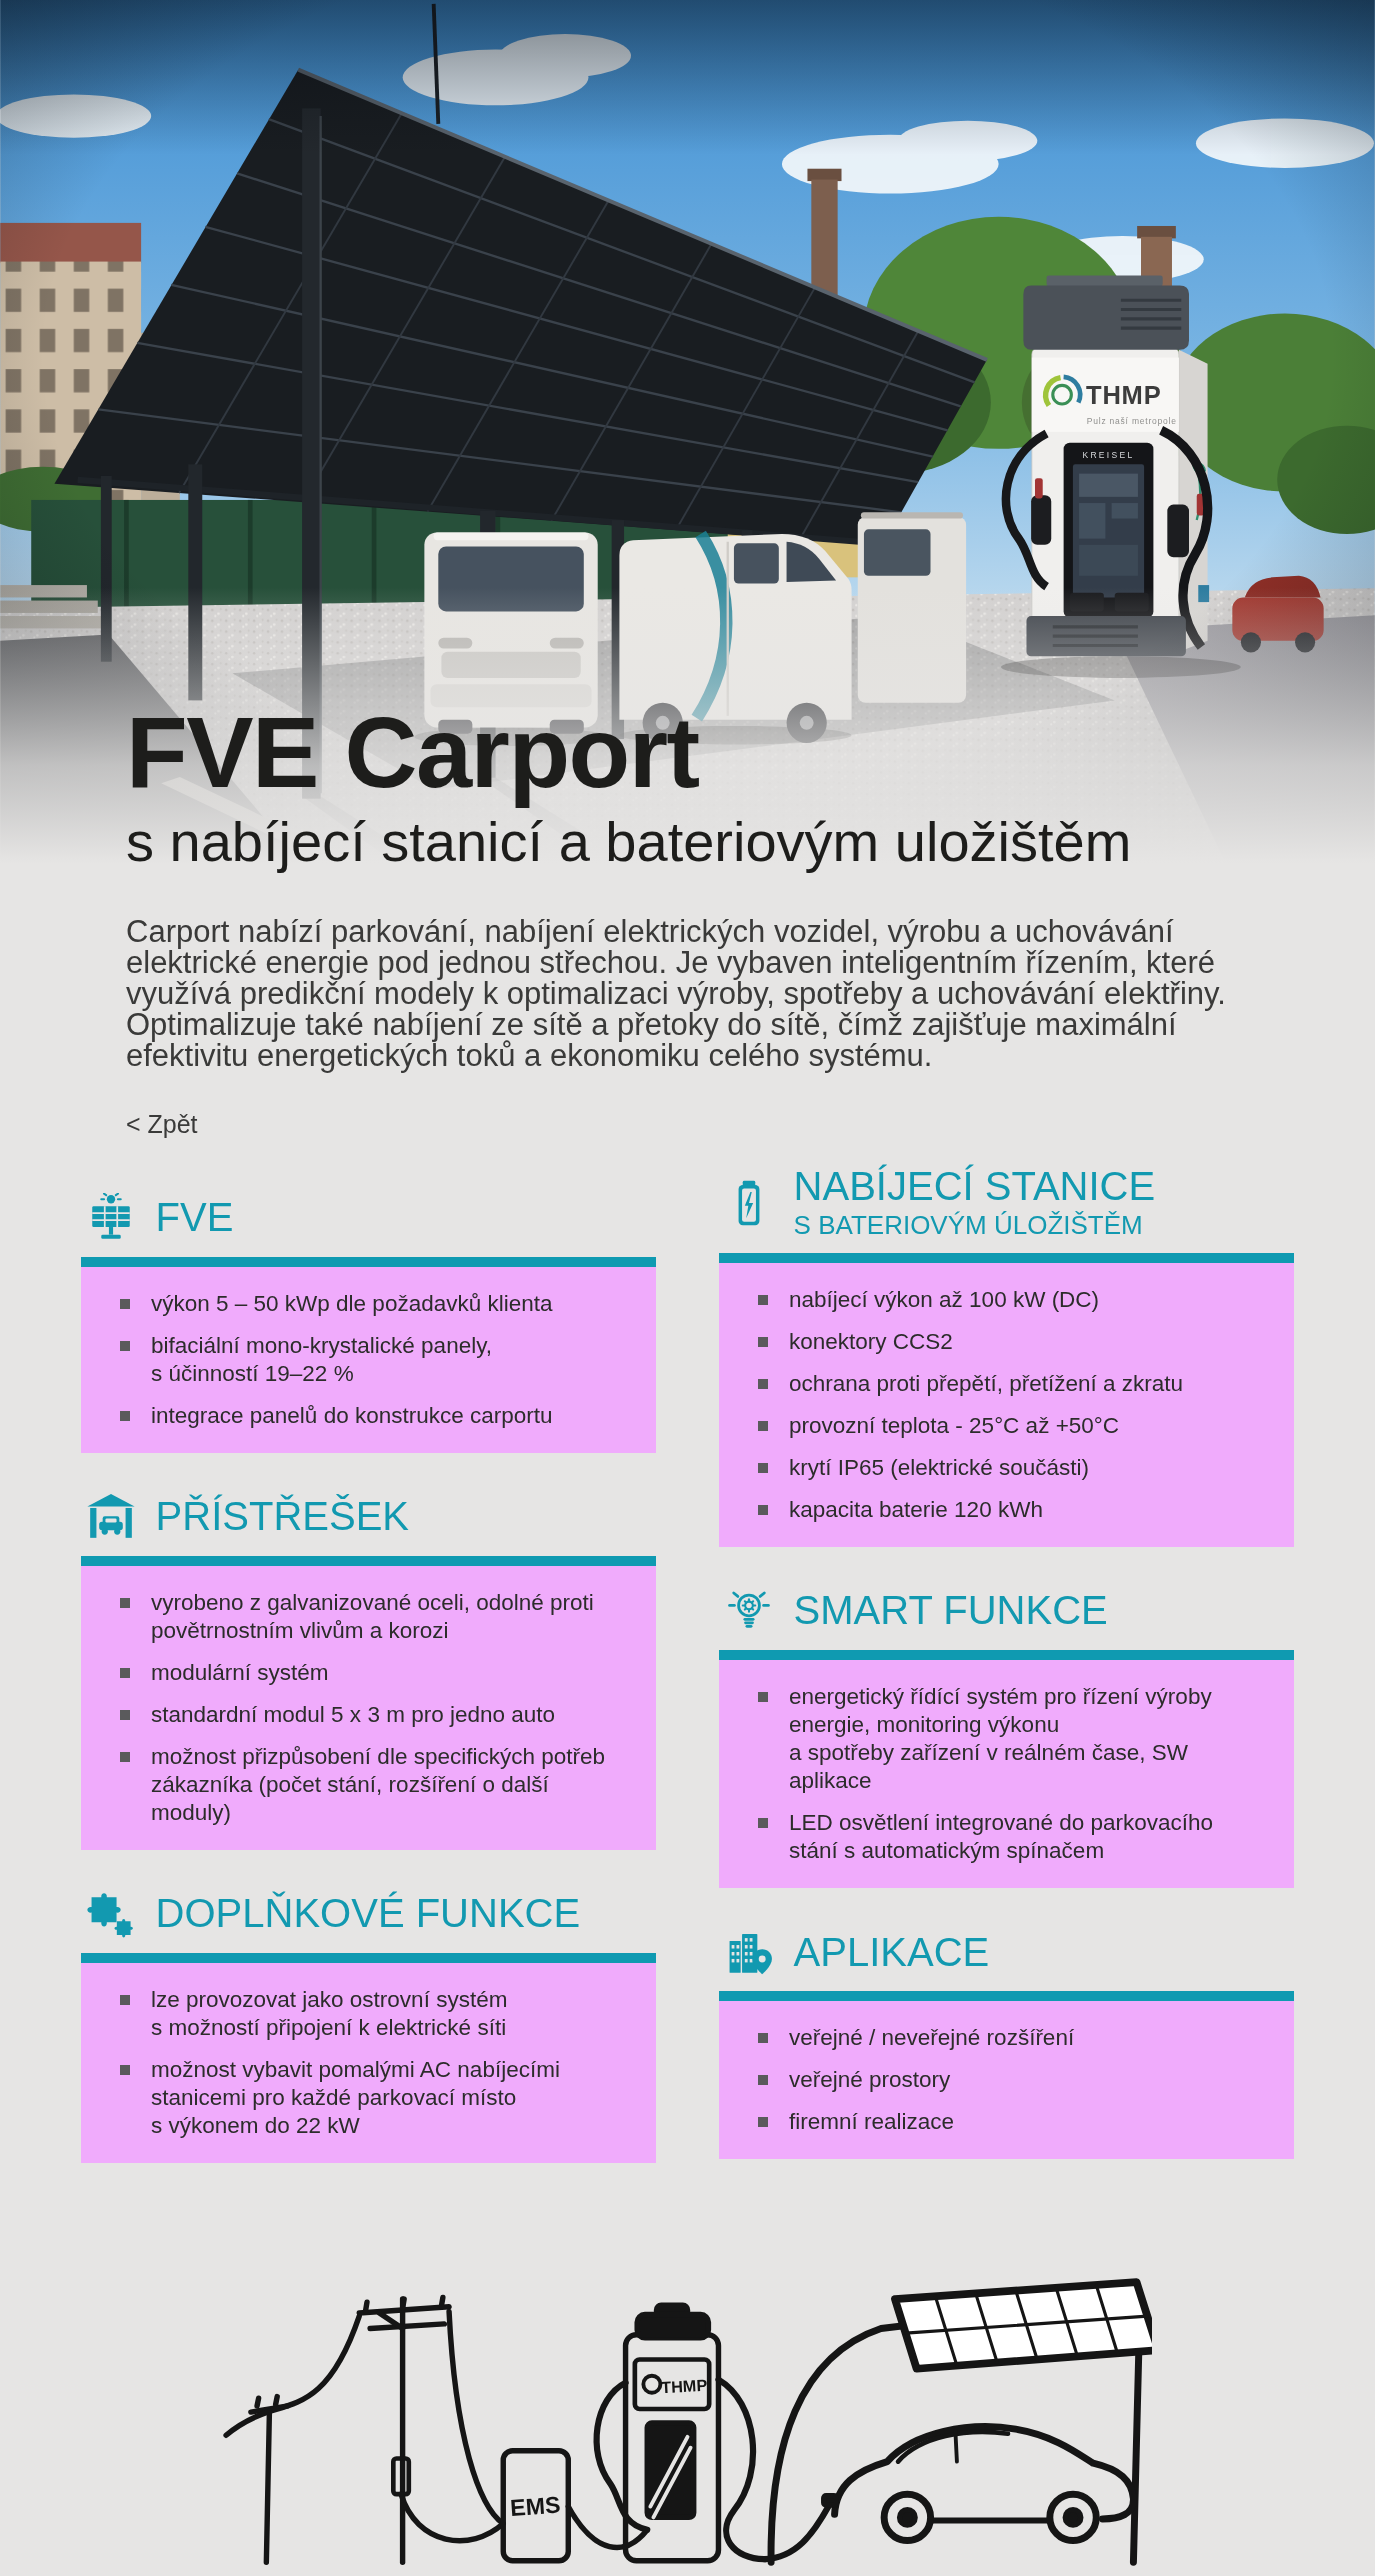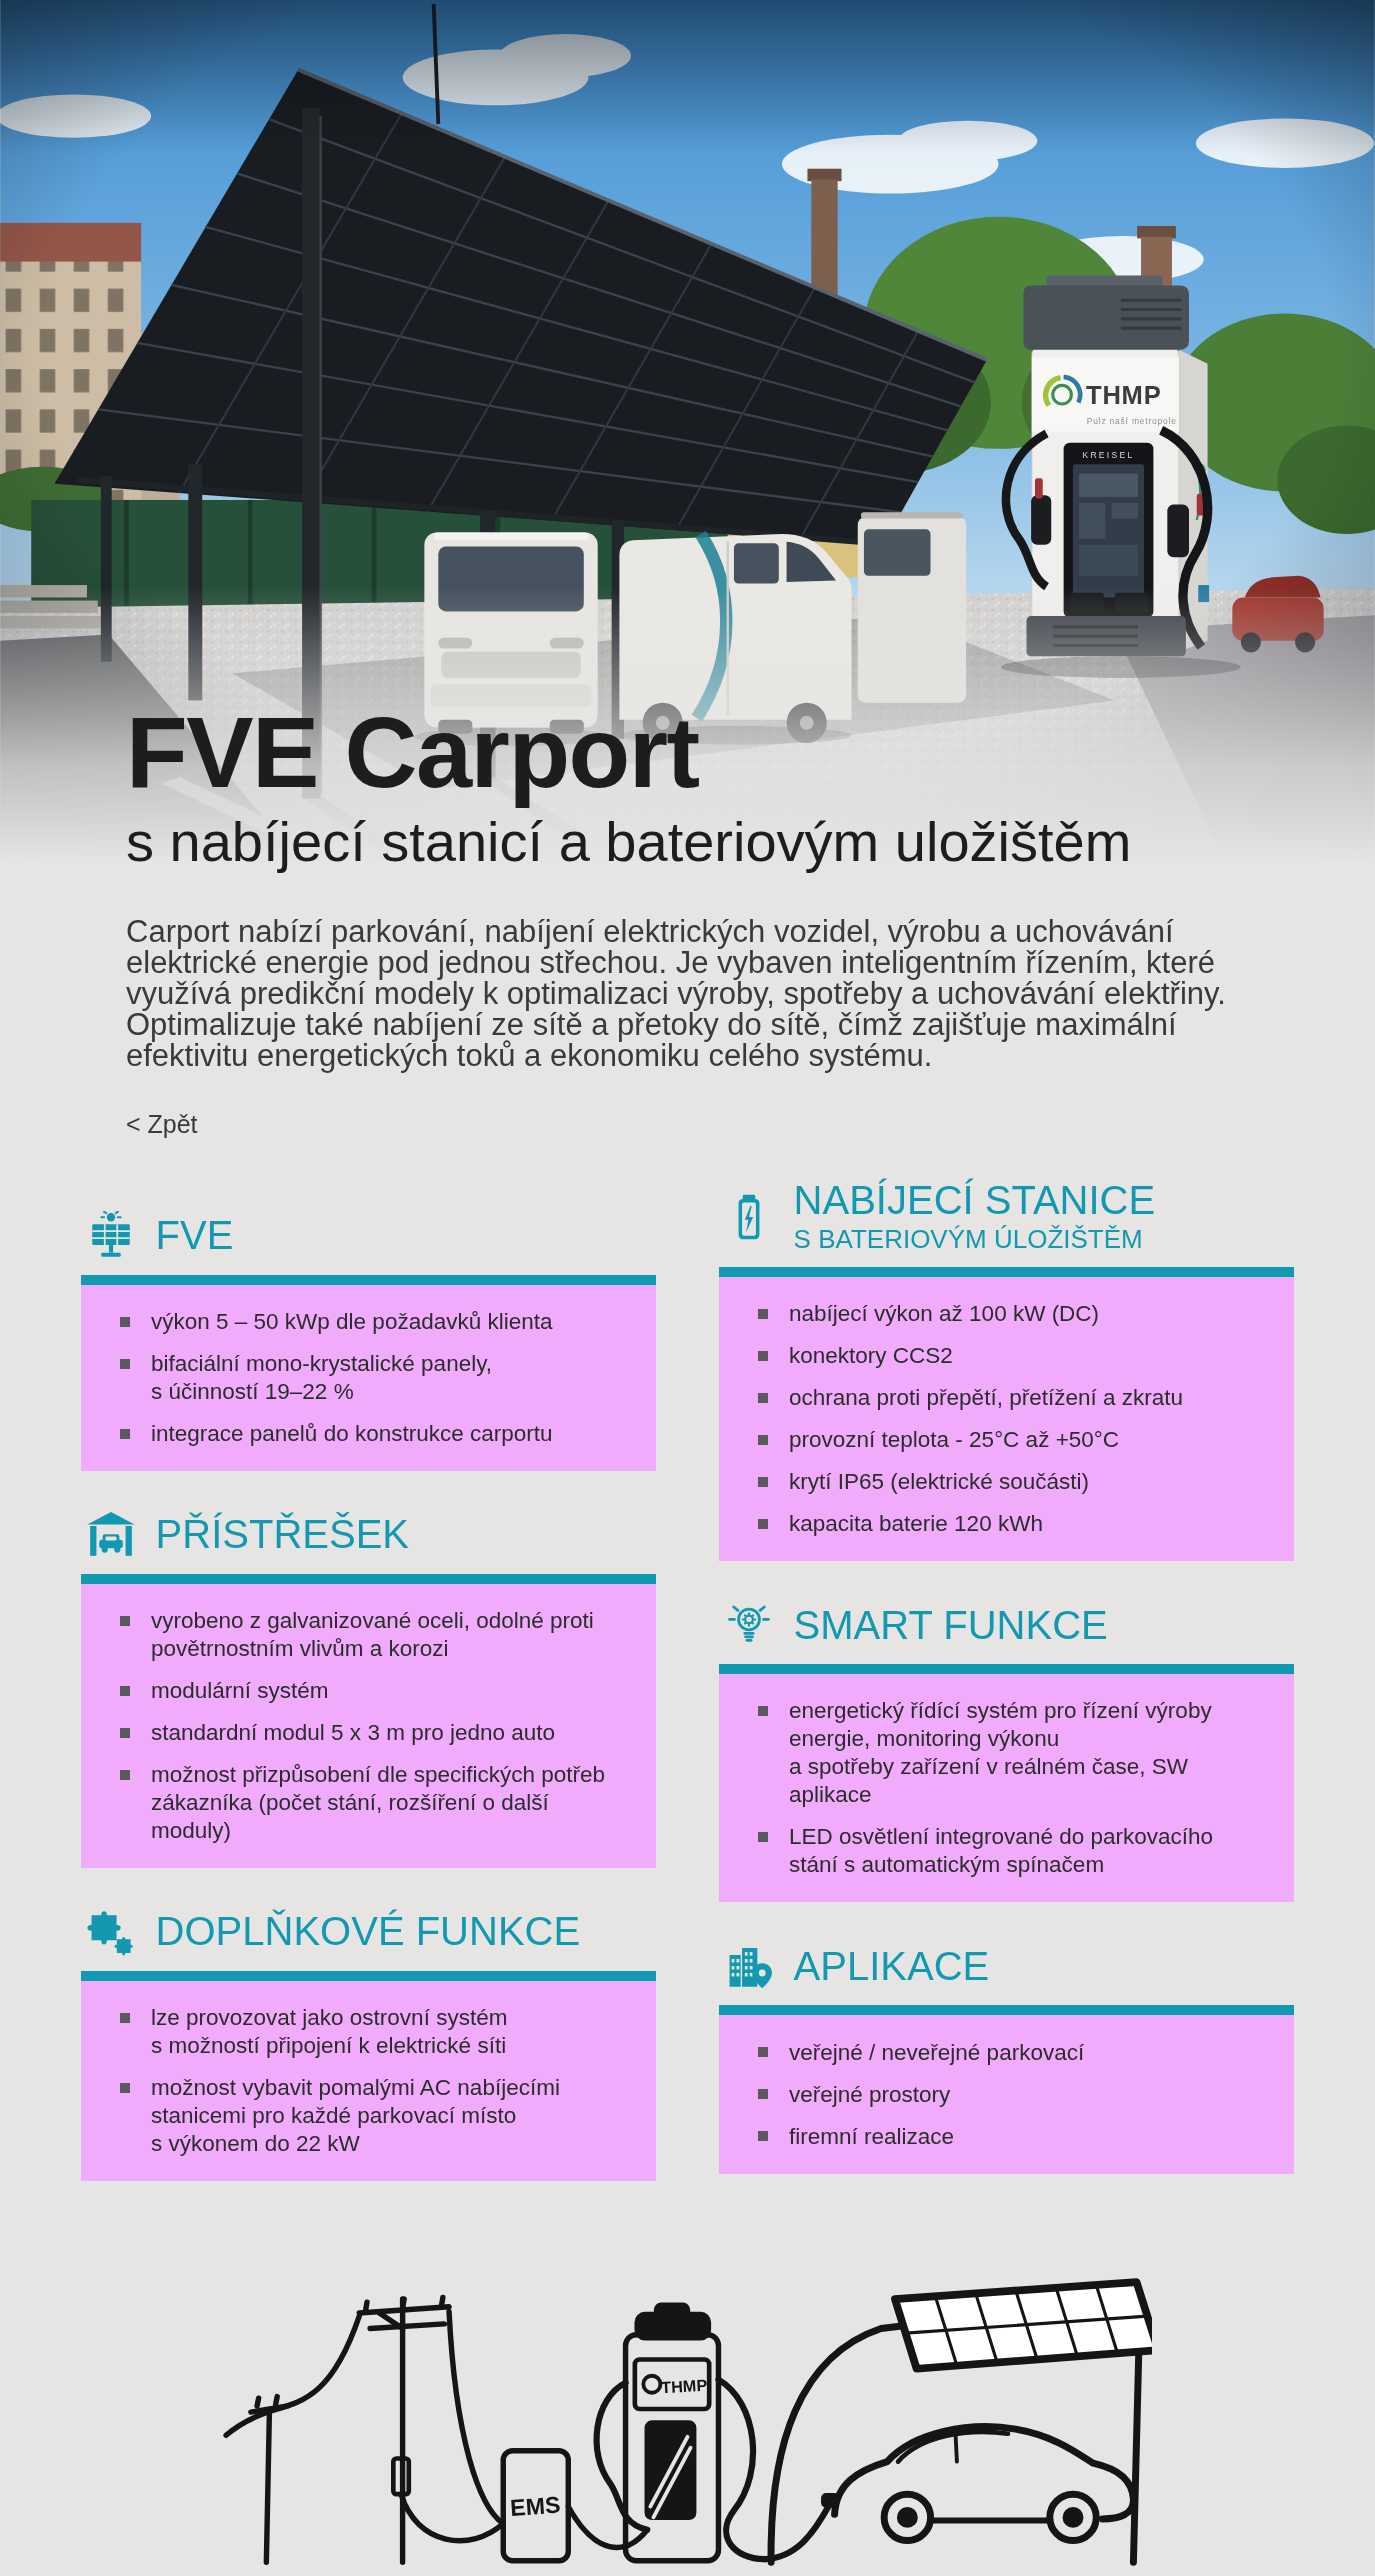--- a/index.html
+++ b/index.html
@@ -17,21 +17,21 @@
   .title-block{position:absolute;left:126px;top:701px}
   h1.page-title{margin:0;font-size:101px;line-height:1.02;font-weight:700;
     color:#1d1d1b;letter-spacing:-1.5px}
   .page-subtitle{margin-top:9.3px;font-size:56px;line-height:1.05;color:#1d1d1b}
   
   .intro{margin:26px 124px 0 126px;max-width:1107px;font-size:31px;line-height:31px;
     color:#3a3a39;white-space:pre-line}
   .back{display:inline-block;margin:39px 0 0 126px;font-size:25px;color:#3a3a39;
     text-decoration:none}
   
-  .cols{display:flex;gap:63px;padding:0 81px;margin-top:41px;align-items:flex-start}
+  .cols{display:flex;gap:63px;padding:0 81px;margin-top:23px;align-items:center}
   .col{width:575px;display:flex;flex-direction:column}
   .col-left > .sec:first-child{margin-top:31px}
   .sec + .sec{margin-top:39px}
   .sec-head{display:flex;align-items:center;gap:20px;margin:0 0 14px 4.6px;min-height:50px}
   .sec-icon{width:50px;height:50px;flex:0 0 auto}
   .sec-title{font-size:40px;line-height:1.04;color:#1299b0;font-weight:400}
   .sec-sub{font-size:26px;line-height:1.1;color:#1299b0;margin-top:3.1px}
   .card{background:#f0abfc;border-top:10px solid #0f9ab1;padding:20px 31px 23px 31px}
   .card ul{list-style:none;margin:0;padding:0}
   .card li{position:relative;margin-top:14px;padding-left:39px;font-size:22.5px;
@@ -452,21 +452,21 @@
                 <rect x="37" y="46" width="4" height="5"></rect>
             </g>
             <path d="M55 32 c-8 0 -14 6 -14 14 c0 10 14 22 14 22 c0 0 14 -12 14 -22 c0 -8 -6 -14 -14 -14 z"></path>
             <circle cx="55" cy="46" r="5" fill="#e6e5e4"></circle>
           </svg>
         </span>
         <div class="sec-title">APLIKACE</div>
       </div>
       <div class="card">
         <ul>
-          <li>veřejné / neveřejné parkovací</li>
+          <li>veřejné / neveřejné rozšíření</li>
           <li>veřejné prostory</li>
           <li>firemní realizace</li>
         </ul>
       </div>
     </div>
 
   </div>
 </div>
 
 

